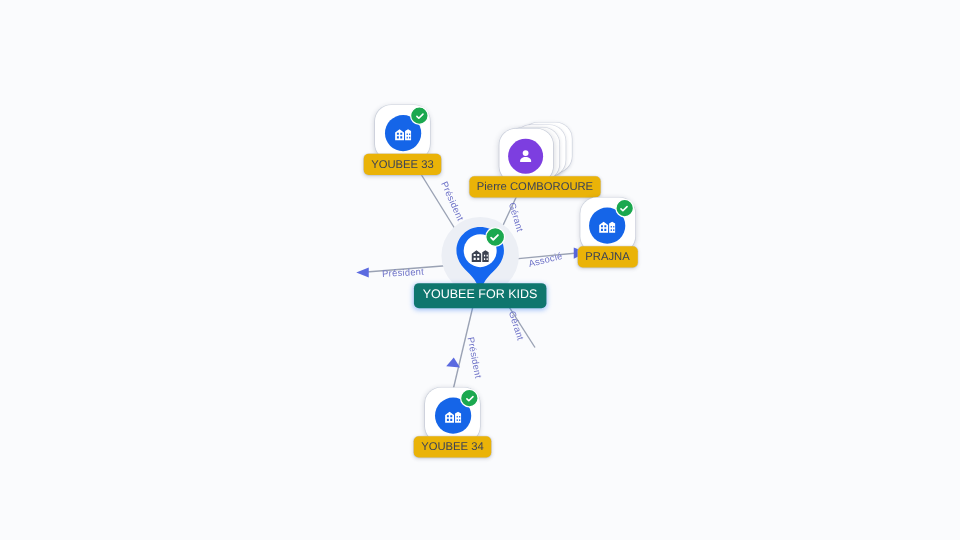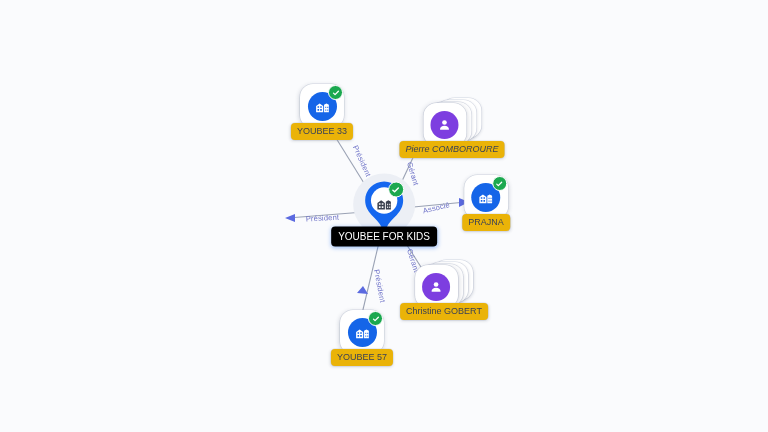--- a/index.html
+++ b/index.html
@@ -191,21 +191,21 @@
   .center-node .verified-badge {
     top: 2px;
     right: 3px;
     width: 14px;
     height: 14px;
   }
   .center-label {
     position: relative;
     margin-top: -11px;
     z-index: 7;
-    background: #000000;
+    background: #0f766e;
     color: #ffffff;
     font-size: 10px;
     line-height: 1;
     padding: 5px 7px;
     border-radius: 4px;
     box-shadow: 0 1px 4px rgba(21,103,239,.40);
     white-space: nowrap;
     font-family: "Liberation Sans", sans-serif;
   }
 </style>
@@ -256,87 +256,71 @@
       </div>
       <div class="verified-badge">
         <svg width="8" height="8" viewBox="0 0 12 12" aria-hidden="true">
           <path d="M2.3 6.2L4.6 8.4 9.6 3.4" stroke="#ffffff" stroke-width="1.9" fill="none" stroke-linecap="round" stroke-linejoin="round"></path>
         </svg>
       </div>
     </div>
     <div class="node-label">YOUBEE 33</div>
   </div>
 
-  <div class="node" style="left:452px; top:128px;font-style:italic;">
+  <div class="node" style="left:428px; top:128px;">
     <div class="person-stack">
       <div class="sheet s3"></div>
       <div class="sheet s2"></div>
       <div class="sheet s1"></div>
       <div class="sheet s0">
         <div class="person-disc">
           <svg width="16" height="16" viewBox="0 0 24 24" aria-hidden="true">
             <circle cx="12" cy="8.2" r="3.5" fill="#ffffff"></circle>
             <path fill="#ffffff" d="M12 13c-4 0-6.6 2.2-6.6 4.6V19h13.2v-1.4C18.6 15.2 16 13 12 13z"></path>
           </svg>
         </div>
       </div>
     </div>
     <div class="node-label">Pierre COMBOROURE</div>
   </div>
 
-  <div class="node" style="left:486px; top:203px;">
+  <div class="node" style="left:486px; top:186px;">
     <div class="company-card">
       <div class="company-disc">
         <svg width="17" height="17" viewBox="0 0 24 24" aria-hidden="true">
           <path fill="#ffffff" d="M3 20V11.2l5-3.6 5 3.6V20H3zm2-2h2.2v-2.4H5V18zm3.8 0H11v-2.4H8.8V18zM5 13.8h2.2v-2.2H5v2.2zm3.8 0H11v-2.2H8.8v2.2z"></path>
           <path fill="#ffffff" d="M14.2 20V9.6l3.4-1.9 3.4 1.9V20h-6.8zm1.8-2h1.3v-1.9H16V18zm2.8 0h1.3v-1.9h-1.3V18zM16 14.2h1.3v-1.8H16v1.8zm2.8 0h1.3v-1.8h-1.3v1.8z"></path>
         </svg>
       </div>
       <div class="verified-badge">
         <svg width="8" height="8" viewBox="0 0 12 12" aria-hidden="true">
           <path d="M2.3 6.2L4.6 8.4 9.6 3.4" stroke="#ffffff" stroke-width="1.9" fill="none" stroke-linecap="round" stroke-linejoin="round"></path>
         </svg>
       </div>
     </div>
     <div class="node-label">PRAJNA</div>
   </div>
 
 
-  <div class="node" style="left:444px; top:290px;">
-    <div class="person-stack">
-      <div class="sheet s3"></div>
-      <div class="sheet s2"></div>
-      <div class="sheet s1"></div>
-      <div class="sheet s0">
-        <div class="person-disc">
-          <svg width="16" height="16" viewBox="0 0 24 24" aria-hidden="true">
-            <circle cx="12" cy="8.2" r="3.5" fill="#ffffff"></circle>
-            <path fill="#ffffff" d="M12 13c-4 0-6.6 2.2-6.6 4.6V19h13.2v-1.4C18.6 15.2 16 13 12 13z"></path>
-          </svg>
-        </div>
-      </div>
-    </div>
-    <div class="node-label">Christine GOBERT</div>
-  </div>
 
   <div class="node" style="left:362px; top:338px;">
     <div class="company-card">
       <div class="company-disc">
         <svg width="17" height="17" viewBox="0 0 24 24" aria-hidden="true">
           <path fill="#ffffff" d="M3 20V11.2l5-3.6 5 3.6V20H3zm2-2h2.2v-2.4H5V18zm3.8 0H11v-2.4H8.8V18zM5 13.8h2.2v-2.2H5v2.2zm3.8 0H11v-2.2H8.8v2.2z"></path>
           <path fill="#ffffff" d="M14.2 20V9.6l3.4-1.9 3.4 1.9V20h-6.8zm1.8-2h1.3v-1.9H16V18zm2.8 0h1.3v-1.9h-1.3V18zM16 14.2h1.3v-1.8H16v1.8zm2.8 0h1.3v-1.8h-1.3v1.8z"></path>
         </svg>
       </div>
       <div class="verified-badge">
         <svg width="8" height="8" viewBox="0 0 12 12" aria-hidden="true">
           <path d="M2.3 6.2L4.6 8.4 9.6 3.4" stroke="#ffffff" stroke-width="1.9" fill="none" stroke-linecap="round" stroke-linejoin="round"></path>
         </svg>
       </div>
     </div>
-    <div class="node-label">YOUBEE 57</div>
+    <div class="node-label">YOUBEE 34</div>
   </div>
 
   <div class="center-node" style="left:384px; top:213px;">
     <div class="center-halo"></div>
     <div class="pin-wrap">
       <svg class="pin-shape" width="46" height="58" viewBox="0 0 46 58" aria-hidden="true">
         <path fill="#1567ef" d="M23 2C12.5 2 4 10.4 4 20.8c0 5.9 2.6 10.6 6.4 14.6 3.5 3.7 8 7.4 10.3 12.9.8 1.9 3.8 1.9 4.6 0 2.3-5.5 6.8-9.2 10.3-12.9 3.8-4 6.4-8.7 6.4-14.6C42 10.4 33.5 2 23 2z"></path>
         <circle cx="23" cy="21" r="13.2" fill="#ffffff"></circle>
       </svg>
       <div class="pin-inner-icon">

